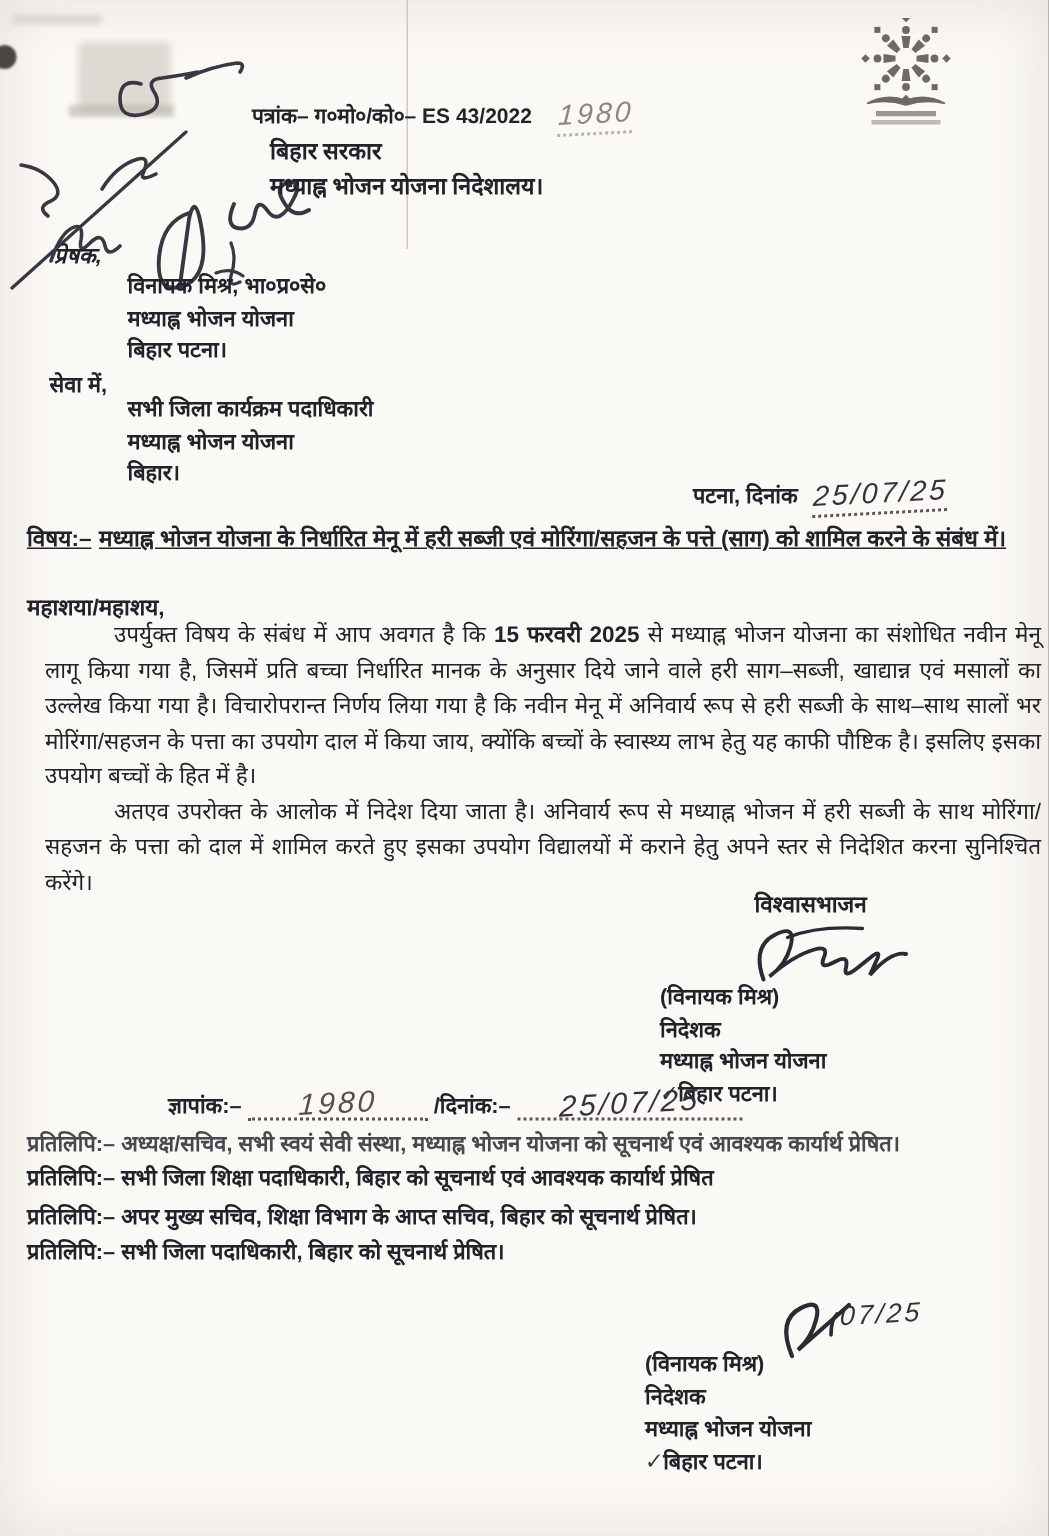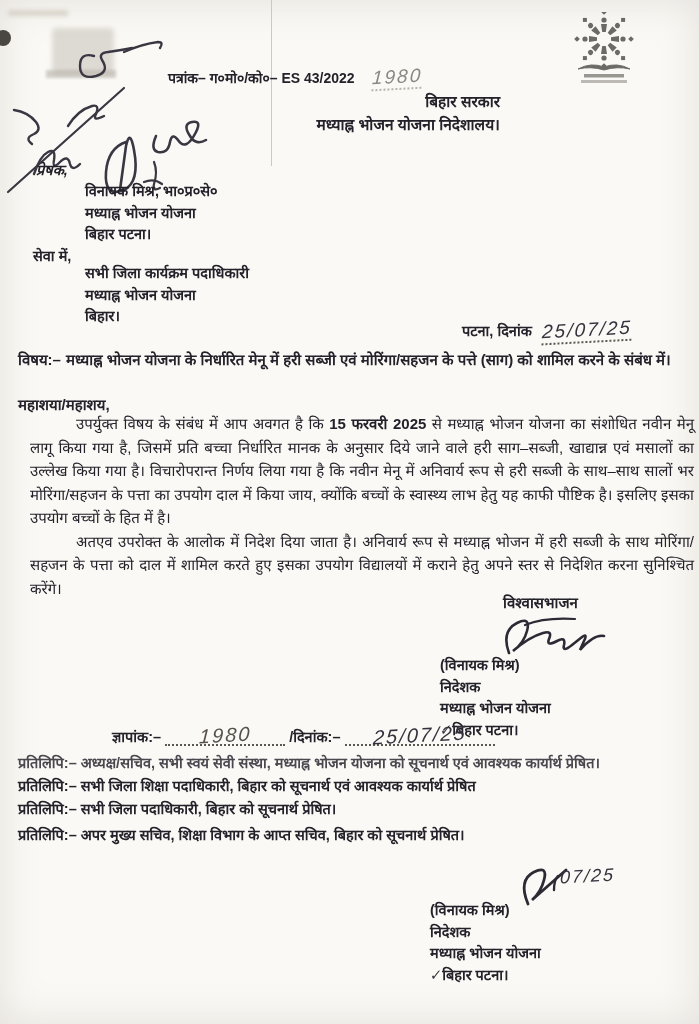--- a/index.html
+++ b/index.html
@@ -8,21 +8,21 @@
     width:699px;height:1024px;
     margin:0 auto;
     background:#fbf9f5;
     font-family:"Liberation Sans","DejaVu Sans",sans-serif;
     color:#23222a;
     overflow:hidden;
     box-shadow:inset 0 0 40px rgba(120,115,105,.18);
   }
   .abs{position:absolute;}
   .bold{font-weight:700;}
-  .center{text-align:right;}
+  .center{text-align:left;font-family:Liberation Serif, serif;}
   .hand{
     font-style:italic;
     transform:rotate(-3deg) skewX(-6deg);
     display:inline-block;
     color:#35323e;
     letter-spacing:2px;
     font-weight:400;
   }
   .hand-light{color:#8b8780;}
   .dotted-fill{
@@ -32,21 +32,21 @@
     display:inline-block;
     line-height:14px;
   }
   
   .letter-no{font-size:14px;font-weight:700;}
   .gov-head{font-size:15.5px;font-weight:700;line-height:23px;}
   
   .blk-label{font-size:14.5px;font-weight:700;}
   .blk-lines{font-size:14.5px;font-weight:700;line-height:21.5px;}
   
-  .subject{display:flex;font-size:15px;font-weight:700;line-height:23px;}
+  .subject{display:flex;font-size:15px;font-weight:700;line-height:23px;text-decoration:underline;}
   .subject .lbl{flex:0 0 48px;}
   .subject .txt{flex:1;}
   
   .bodytext{font-size:15px;line-height:23.5px;text-align:justify;}
   .bodytext p{margin:0;text-indent:46px;}
   
   .sig{width:235px;font-size:14.5px;font-weight:700;line-height:21.5px;}
   .sig .nm{display:block;}
   
   .copies{font-size:14.5px;line-height:20px;font-weight:600;}
@@ -163,22 +163,22 @@
   <div class="abs" style="left:112px;top:726px;font-size:14.5px;font-weight:700;">
     <span>ज्ञापांक:–</span>
     <span class="dotted-fill" style="width:120px;"><span class="hand hand-light" style="font-size:20px;color:#55514a;">1980</span></span>
     <span>/दिनांक:–</span>
     <span class="dotted-fill" style="width:150px;"><span class="hand" style="font-size:20px;">25/07/25</span></span>
   </div>
 
   <div class="abs copies" style="left:18px;top:753px;width:666px;">
     <p class="copy" style="opacity:.82;"><span class="bold">प्रतिलिपि:–</span> <span>अध्यक्ष/सचिव, सभी स्वयं सेवी संस्था, मध्याह्न भोजन योजना को सूचनार्थ एवं आवश्यक कार्यार्थ प्रेषित।</span></p>
     <p class="copy"><span class="bold">प्रतिलिपि:–</span> <span>सभी जिला शिक्षा पदाधिकारी, बिहार को सूचनार्थ एवं आवश्यक कार्यार्थ प्रेषित</span></p>
+    <p class="copy" style="margin-top:6px;"><span class="bold">प्रतिलिपि:–</span> <span>अपर मुख्य सचिव, शिक्षा विभाग के आप्त सचिव, बिहार को सूचनार्थ प्रेषित।</span></p>
     <p class="copy"><span class="bold">प्रतिलिपि:–</span> <span>सभी जिला पदाधिकारी, बिहार को सूचनार्थ प्रेषित।</span></p>
-    <p class="copy" style="margin-top:6px;"><span class="bold">प्रतिलिपि:–</span> <span>अपर मुख्य सचिव, शिक्षा विभाग के आप्त सचिव, बिहार को सूचनार्थ प्रेषित।</span></p>
   </div>
 
   <svg class="abs signature" style="left:510px;top:862px;" width="120" height="48" viewBox="0 0 120 48">
     <path d="M18 42 q-10 -24 6 -32 q14 -7 10 8 q-3 12 -12 20 l34 -30" stroke-width="2.8"></path>
     <path d="M44 28 q0 -10 4 -14" stroke-width="2.4"></path>
   </svg>
   <span class="abs hand" style="left:560px;top:866px;font-size:18px;">07/25</span>
   <div class="abs sig" style="left:430px;top:900px;">
     <span class="nm">(विनायक मिश्र)</span>
     <span class="nm">निदेशक</span>

